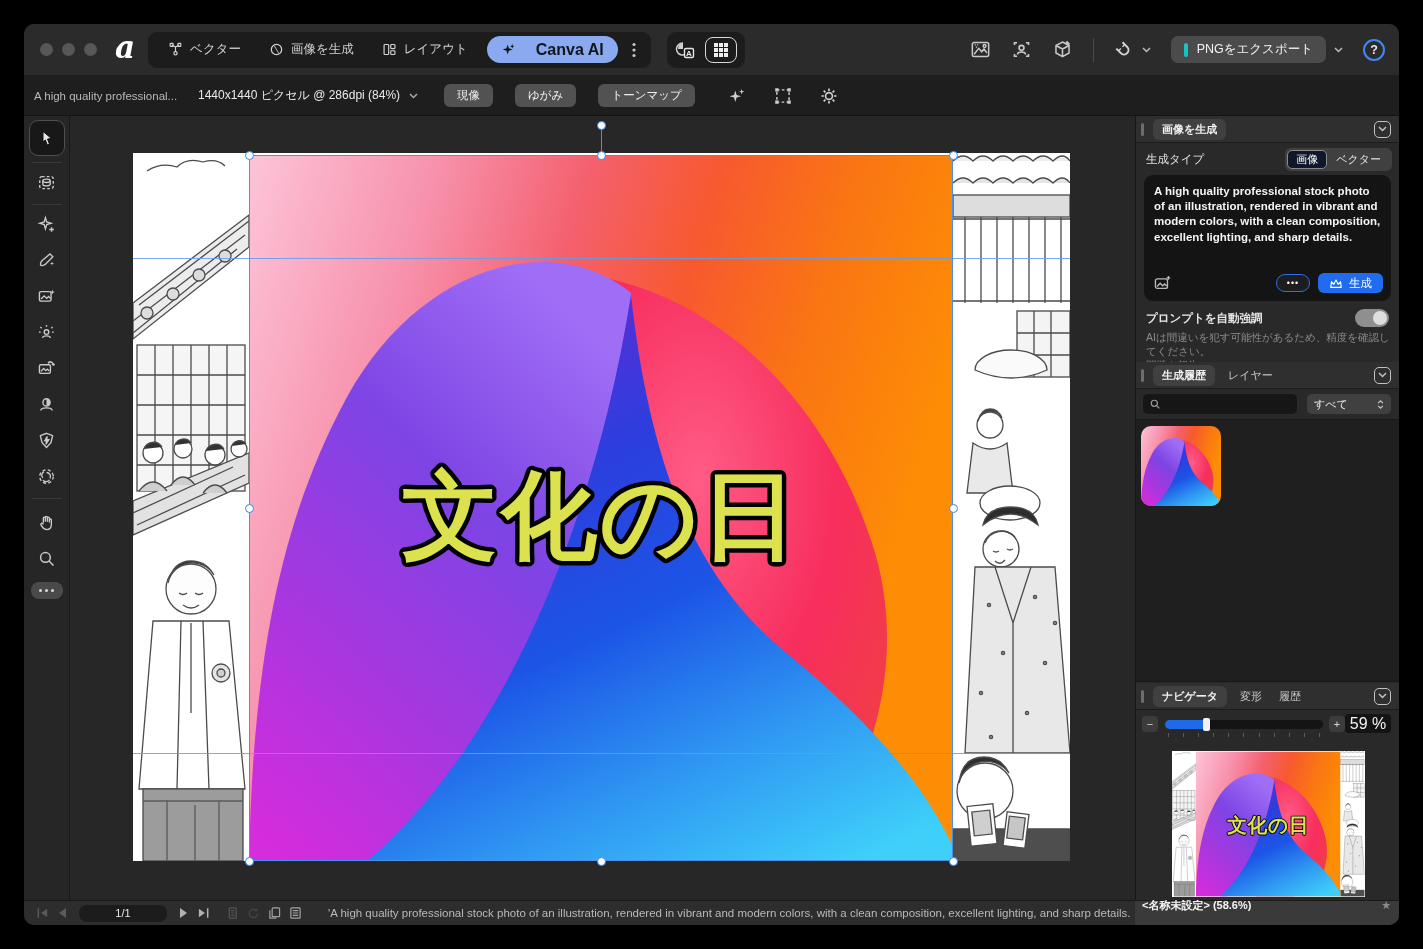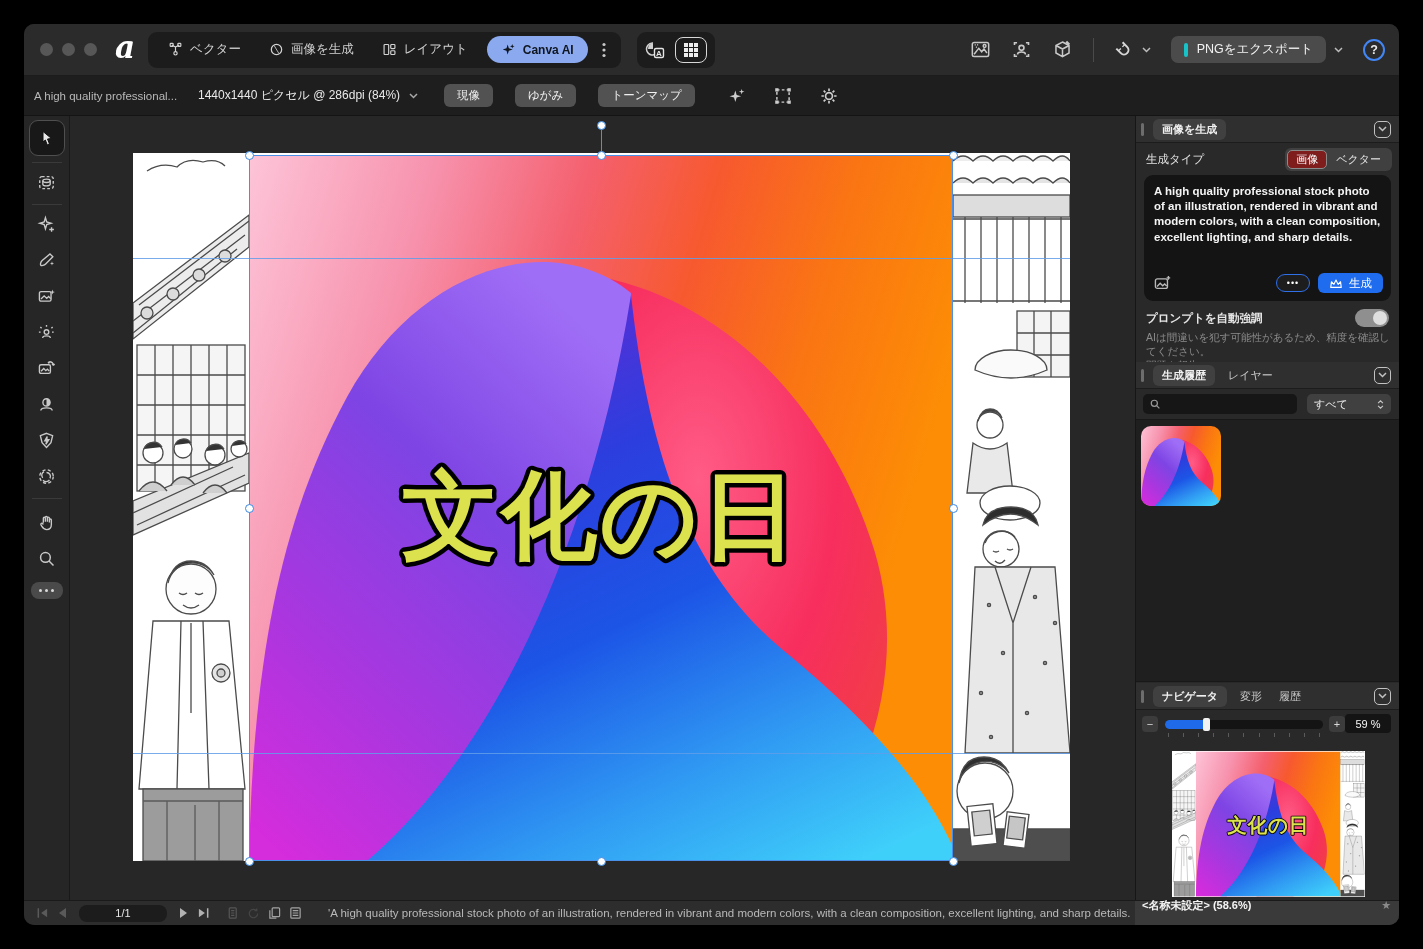--- a/index.html
+++ b/index.html
@@ -7,21 +7,21 @@
   .screen { position:relative; width:1423px; height:949px; background:#000; overflow:hidden; }
   .window { position:absolute; left:24px; top:24px; width:1375px; height:901px; background:#232323; border-radius:10px; overflow:hidden; display:flex; flex-direction:column; }
 
   
   .titlebar { height:52px; background:#2b2b2b; border-bottom:1px solid #1c1c1c; display:flex; align-items:center; padding:0 14px 0 16px; flex:0 0 auto; }
   .traffic { display:flex; gap:9px; }
   .traffic span { width:13px; height:13px; border-radius:50%; background:#575757; }
   .logo-a { margin-left:18px; color:#fff; font-family:"DejaVu Serif","Liberation Serif",serif; font-style:italic; font-weight:bold; font-size:31px; line-height:1; transform:translateY(-2px); }
   .tabbar { margin-left:13px; background:#1c1c1c; border-radius:9px; height:36px; display:flex; align-items:center; padding:0 7px; gap:2px; }
   .tb-tab { display:flex; align-items:center; gap:7px; color:#d2d2d2; font-size:12.5px; padding:0 13px; height:36px; cursor:default; }
-  .canva-pill { display:flex; align-items:center; gap:7px; background:#8aa9ee; color:#10161f; border-radius:14px; height:27px; padding:0 14px; font-size:12px; font-weight:bold; margin:0 4px; }
+  .canva-pill { display:flex; align-items:center; gap:20px; background:#8aa9ee; color:#10161f; border-radius:14px; height:27px; padding:0 14px; font-size:16px; font-weight:bold; margin:0 4px; }
   .kebab { color:#bdbdbd; font-size:15px; padding:0 8px; letter-spacing:0; }
   .pillbar { margin-left:16px; background:#1c1c1c; border-radius:9px; height:36px; display:flex; align-items:center; padding:0 8px; gap:8px; }
   .grid-btn { border:1.5px solid #d8d8d8; border-radius:8px; width:32px; height:26px; display:flex; align-items:center; justify-content:center; }
   .tb-spacer { flex:1; }
   .tb-right { display:flex; align-items:center; gap:20px; }
   .tb-divider { width:1px; height:24px; background:#4a4a4a; }
   .export-pill { display:flex; align-items:center; gap:9px; background:#4b4b4b; border-radius:7px; height:27px; padding:0 13px; }
   .export-bar { width:4px; height:14px; border-radius:2px; background:#17c3c9; }
   .export-pill span.lbl { color:#f2f2f2; font-size:12.5px; }
   .help-btn { width:22px; height:22px; border:2px solid #4286f5; border-radius:50%; color:#eaeaea; font-size:12.5px; font-weight:bold; display:flex; align-items:center; justify-content:center; }
@@ -55,21 +55,21 @@
   
   .right-panel { width:264px; background:#292929; border-left:1px solid #161616; position:relative; flex:0 0 auto; font-size:11px; color:#d6d6d6; }
   .band { position:absolute; left:0; right:0; height:27px; background:#2f2f2f; border-bottom:1px solid #1c1c1c; display:flex; align-items:center; padding:0 8px 0 5px; gap:9px;justify-content:center; }
   .grip { width:3px; height:13px; border-radius:2px; background:#8f8f8f; opacity:.65; }
   .hdr-pill { background:#404040; border-radius:6px; padding:3px 9px; font-weight:bold; color:#f0f0f0; font-size:11px; }
   .hdr-tab { color:#c8c8c8; font-size:11px; padding:3px 4px; }
   .collapse { margin-left:auto; width:17px; height:17px; border:1.5px solid #c2c2c2; border-radius:5px; display:flex; align-items:center; justify-content:center; }
   .type-row { position:absolute; top:31px; left:10px; right:7px; height:24px; display:flex; align-items:center; }
   .seg-wrap { margin-left:auto; background:#404040; border-radius:6px; display:flex; padding:2px; }
   .seg { padding:2px 9px; border-radius:5px; color:#e2e2e2; }
-  .seg.active { background:#7f1d1d; border:1px solid #8a8a8a; color:#fff; padding:1px 8px; }
+  .seg.active { background:#0f172a; border:1px solid #8a8a8a; color:#fff; padding:1px 8px; }
   .prompt-box { position:absolute; top:59px; left:8px; right:8px; height:126px; background:#141414; border-radius:9px; padding:9px 10px; }
   .prompt-text { color:#f4f4f4; font-weight:bold; font-size:11.5px; line-height:1.32; }
   .prompt-foot { position:absolute; left:9px; right:8px; bottom:8px; display:flex; align-items:center; }
   .more-btn { margin-left:auto; width:34px; height:18px; background:#1d1d1d; border:1.5px solid #2f6fe8; border-radius:9px; display:flex; align-items:center; justify-content:center; color:#fff; font-size:9px; letter-spacing:1px; }
   .gen-btn { margin-left:8px; height:20px; background:#1f6cee; border-radius:6px; display:flex; align-items:center; gap:6px; padding:0 11px; color:#fff; font-size:11.5px; }
   .toggle-row { position:absolute; top:193px; left:10px; right:10px; display:flex; align-items:center; }
   .toggle-label { color:#e6e6e6; font-size:11.5px; font-weight:bold; }
   .toggle { margin-left:auto; width:34px; height:18px; border-radius:9px; background:#8f8f8f; position:relative; }
   .toggle i { position:absolute; right:2px; top:2px; width:14px; height:14px; border-radius:50%; background:#dedede; }
   .disclaimer { position:absolute; top:214px; left:10px; right:8px; color:#8c8c8c; font-size:10.5px; line-height:1.35; }
@@ -80,21 +80,21 @@
   .dd-arrows { margin-left:auto; display:flex; flex-direction:column; line-height:0; gap:1px; }
   .thumb-area { position:absolute; top:303px; left:0; right:0; height:263px; background:#1f1f1f; border-top:1px solid #181818; border-bottom:1px solid #181818; }
   .thumb { position:absolute; left:5px; top:6px; width:80px; height:80px; border-radius:10px; overflow:hidden; }
   .zoom-row { position:absolute; top:597px; left:6px; right:8px; height:30px; }
   .sq-btn { position:absolute; width:16px; height:16px; background:#3c3c3c; border-radius:4px; color:#d9d9d9; font-size:11px; display:flex; align-items:center; justify-content:center; top:3px; }
   .slider-track { position:absolute; left:23px; top:7px; width:158px; height:9px; background:#141414; border-radius:5px; }
   .slider-fill { position:absolute; left:0; top:0; height:9px; width:42px; background:#1e6ae8; border-radius:5px 0 0 5px; }
   .slider-knob { position:absolute; left:38px; top:-2px; width:7px; height:13px; background:#f2f2f2; border-radius:2px; }
   .ticks { position:absolute; left:26px; top:20px; width:152px; display:flex; justify-content:space-between; }
   .ticks i { width:1px; height:4px; background:#5a5a5a; }
-  .zoom-val { position:absolute; right:0; top:1px; width:46px; height:19px; background:#141414; border-radius:4px; color:#f4f4f4; font-size:11px; display:flex; align-items:center; justify-content:center; }
+  .zoom-val { position:absolute; right:0; top:1px; width:46px; height:19px; background:#141414; border-radius:4px; color:#f4f4f4; font-size:16px; display:flex; align-items:center; justify-content:center; }
   .nav-area { position:absolute; top:629px; left:0; right:0; bottom:0; }
   .nav-preview { position:absolute; left:36px; top:6px; width:193px; height:146px; overflow:hidden; background:#fff; }
   .mini-scale { width:937px; height:708px; transform:scale(0.2055); transform-origin:0 0; position:relative; background:#fff; }
 
   
   .statusbar { height:25px; background:#2d2d2d; border-top:1px solid #1a1a1a; display:flex; align-items:center; flex:0 0 auto; }
   .sb-left { display:flex; align-items:center; gap:8px; padding-left:12px; }
   .page-pill { width:88px; height:17px; background:#1c1c1c; border-radius:8px; color:#e8e8e8; font-size:11px; display:flex; align-items:center; justify-content:center; margin:0 4px; }
   .sb-msg { flex:1; min-width:0; color:#b9b9b9; font-size:11.5px; white-space:nowrap; overflow:hidden; padding-left:26px; }
   .sb-right { width:264px; height:100%; background:#3a3a3a; display:flex; align-items:center; padding:0 8px 16px 7px; flex:0 0 auto; }

